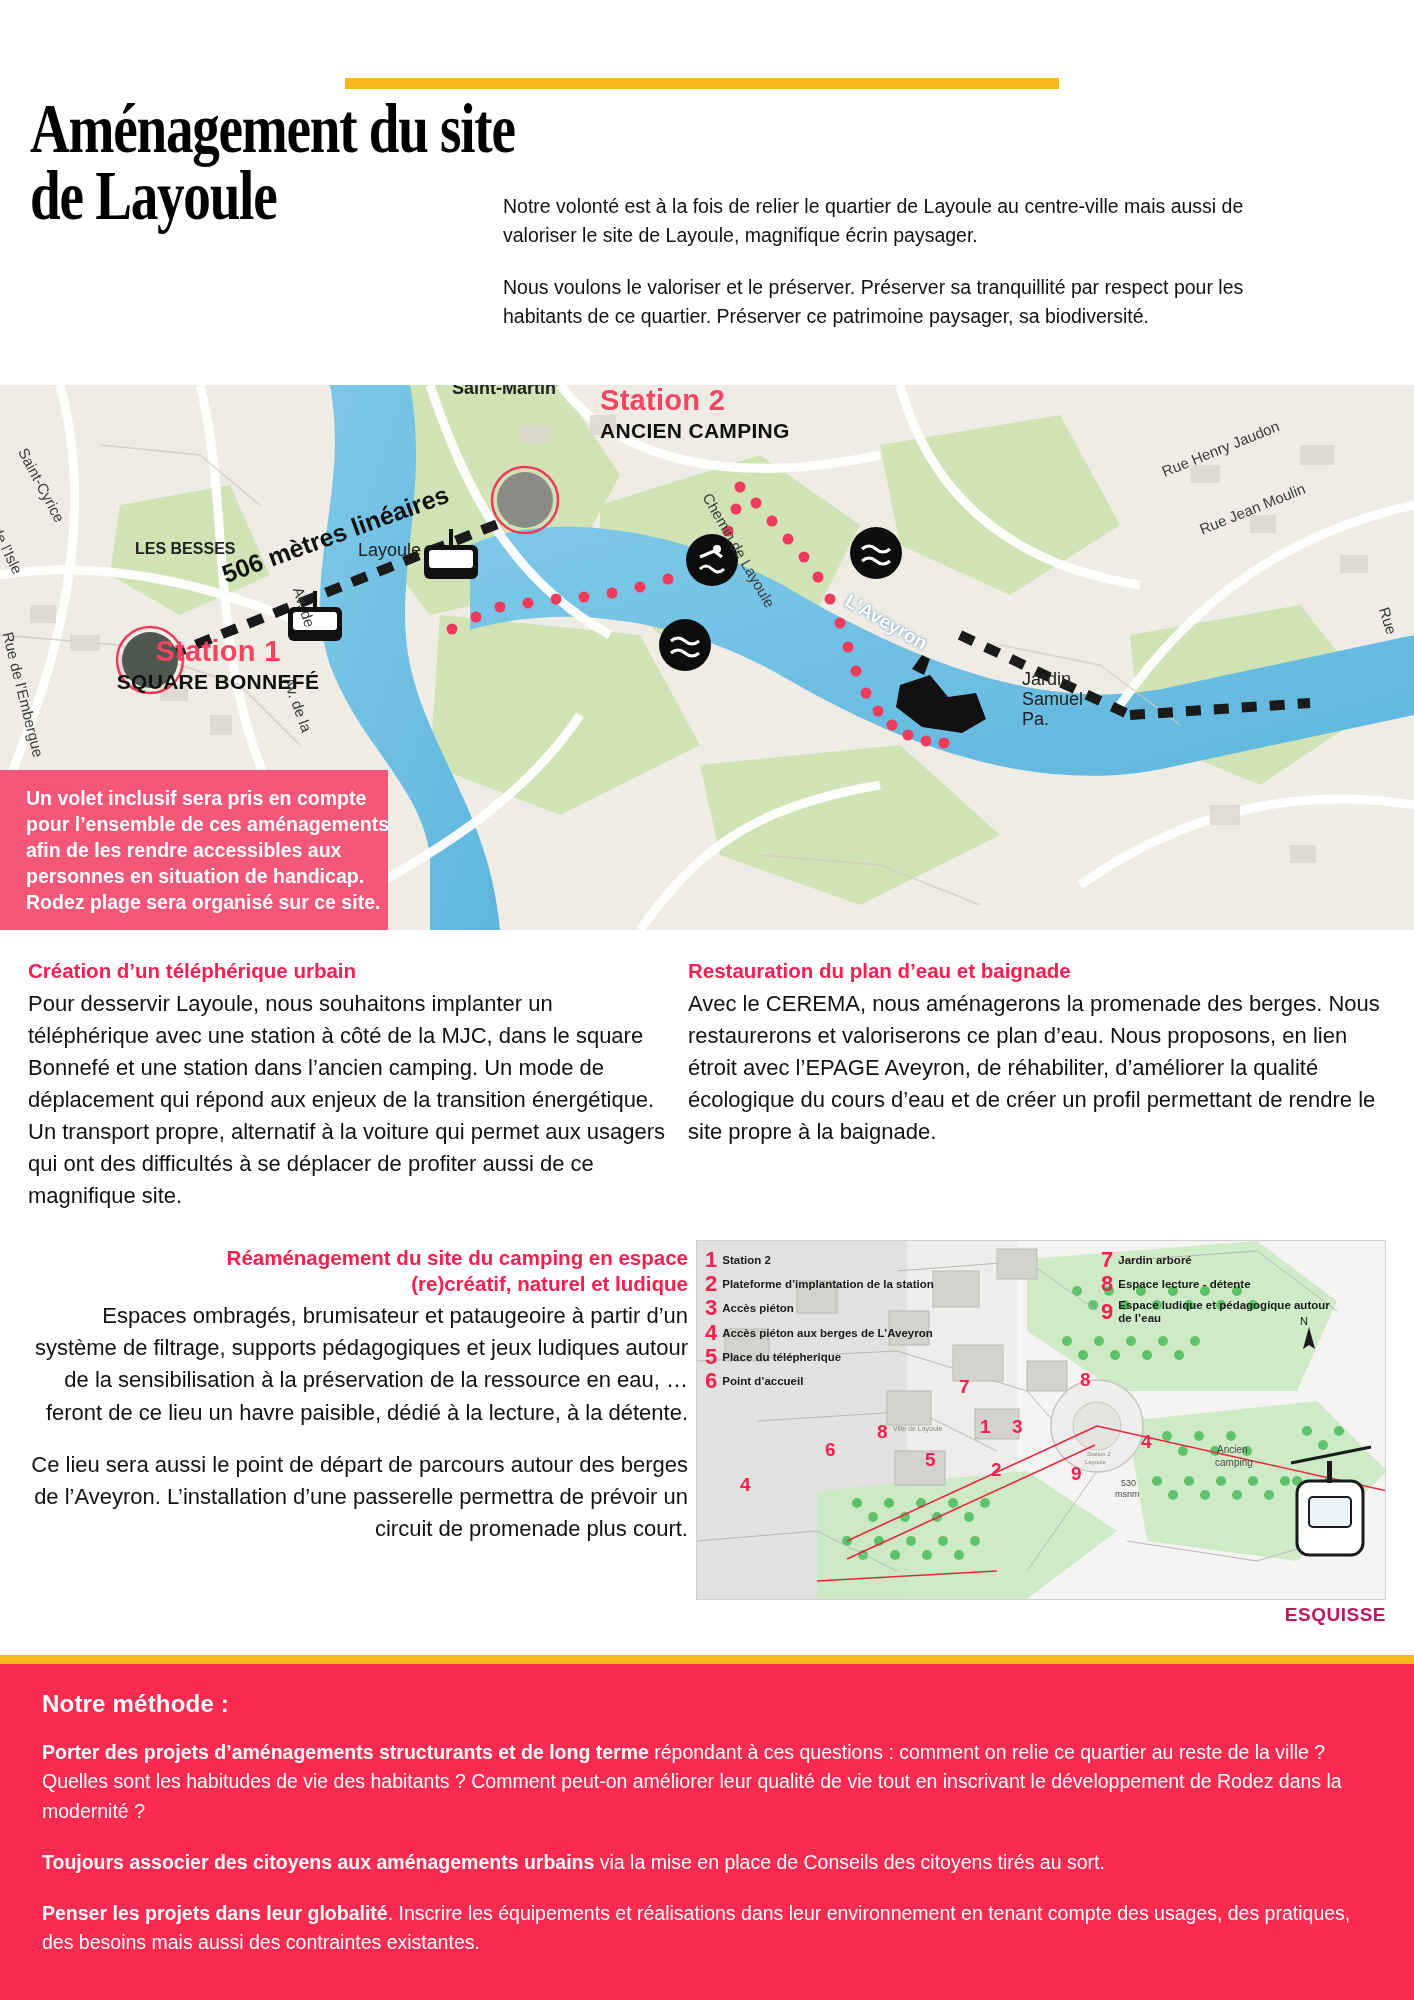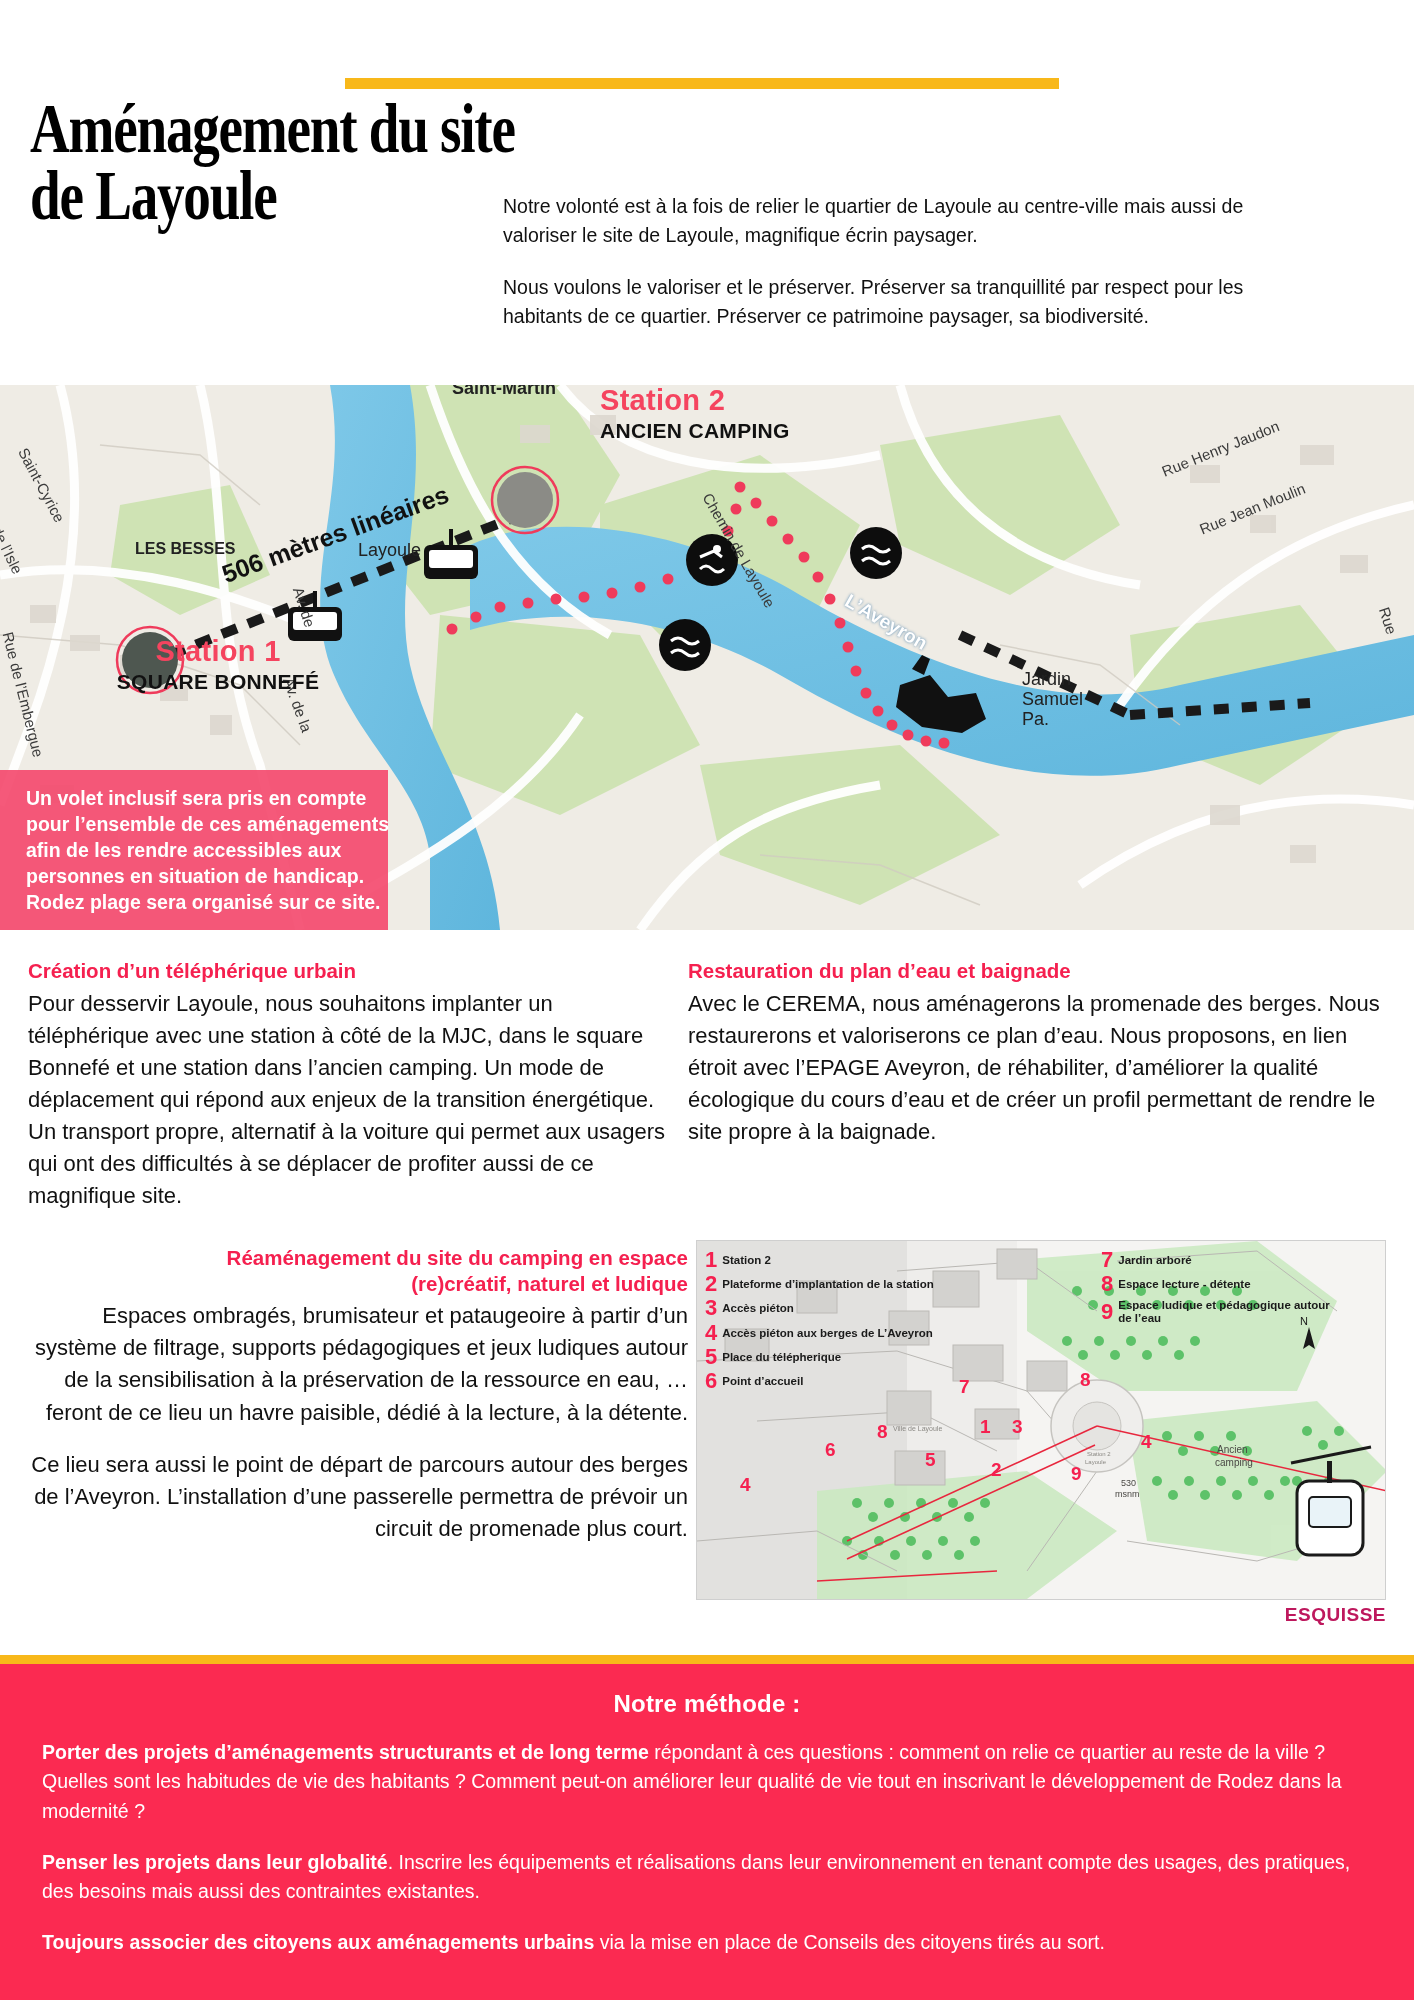--- a/index.html
+++ b/index.html
@@ -115,21 +115,21 @@
 
   
   .footer-rule{
     position:absolute;left:0;top:1655px;width:1414px;height:9px;background:#f8b81a;
   }
   .footer{
     position:absolute;left:0;top:1664px;width:1414px;height:336px;
     background:#fb2a51;color:#ffffff;box-sizing:border-box;padding:26px 42px 0 42px;
   }
   .footer h2{
-    margin:0 0 20px 0;font-size:24px;font-weight:700;letter-spacing:.2px;text-align:center;
+    margin:0 0 20px 0;font-size:24px;font-weight:700;letter-spacing:.2px;
   }
   .footer p{
     margin:0 0 22px 0;font-size:19.5px;line-height:1.50;
   }
   .footer b{font-weight:700;}
 </style>
 </head>
 <body>
 
 <div class="page">
@@ -522,20 +522,20 @@
     <div class="esquisse">ESQUISSE</div>
   </div>
 
   <div class="footer-rule"></div>
   <div class="footer">
     <h2>Notre méthode :</h2>
     <p>
       <b>Porter des projets d’aménagements structurants et de long terme</b><span> répondant à ces questions : comment on relie ce quartier au reste de la ville ? Quelles sont les habitudes de vie des habitants ? Comment peut-on améliorer leur qualité de vie tout en inscrivant le développement de Rodez dans la modernité ?</span>
     </p>
     <p>
+      <b>Toujours associer des citoyens aux aménagements urbains</b><span> via la mise en place de Conseils des citoyens tirés au sort.</span>
+    </p>
+    <p>
       <b>Penser les projets dans leur globalité</b><span>. Inscrire les équipements et réalisations dans leur environnement en tenant compte des usages, des pratiques, des besoins mais aussi des contraintes existantes.</span>
     </p>
-    <p>
-      <b>Toujours associer des citoyens aux aménagements urbains</b><span> via la mise en place de Conseils des citoyens tirés au sort.</span>
-    </p>
   </div>
 
 </div>
 
 </body></html>

